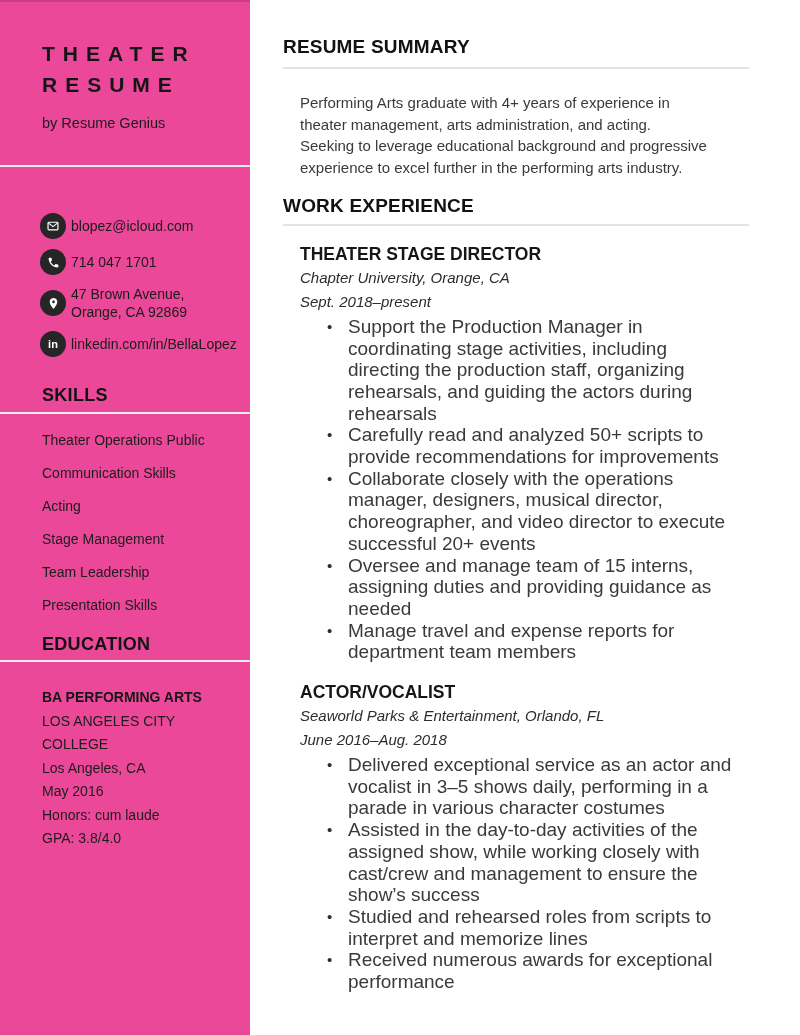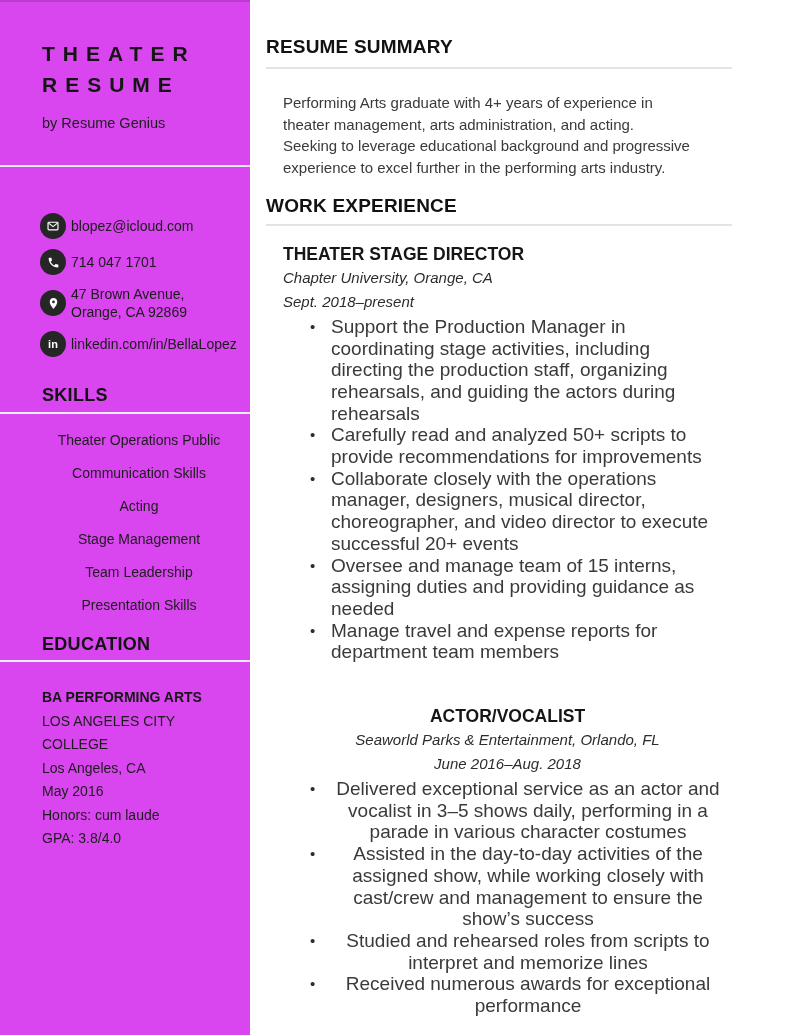--- a/index.html
+++ b/index.html
@@ -10,21 +10,21 @@
     font-family: "Liberation Sans", sans-serif;
     position: relative;
     overflow: hidden;
   }
   .page { position: relative; width: 800px; height: 1035px; }
 
   
   .sidebar {
     position: absolute; left: 0; top: 0;
     width: 250px; height: 1035px;
-    background: #d946ef;
+    background: #ec4899;
     padding: 30px 14px 0 42px;
     border-top: 2px solid rgba(0,0,0,0.14);
   }
   .sidebar-title {
     margin-top: 6px;
     font-size: 21px; font-weight: bold;
     letter-spacing: 8px;
     line-height: 31px;
     color: #151515;
   }
@@ -62,41 +62,41 @@
     color: #1b1b1b;
   }
   .ctext .cline { display: block; }
 
   .side-heading {
     font-size: 18px; font-weight: bold;
     color: #131313; letter-spacing: 0.3px;
   }
   .skills-heading { margin-top: 28px; }
   .skills-rule { margin-top: 6px; }
-  .skills-list { margin-top: 16px; text-align: center; }
+  .skills-list { margin-top: 16px; }
   .skill-item {
     font-size: 14px; line-height: 20px;
     color: #1c1c1c;
     margin-bottom: 13px;
   }
   .edu-heading { margin-top: 19px; }
   .edu-rule { margin-top: 5px; }
   .edu-block { margin-top: 24px; }
   .edu-degree {
     font-size: 14px; font-weight: bold;
     line-height: 23.5px; color: #161616;
   }
   .edu-line {
     font-size: 14px; line-height: 23.5px;
     color: #1c1c1c;
   }
 
   
   .main {
-    position: absolute; left: 266px; top: 0;
+    position: absolute; left: 283px; top: 0;
     width: 466px;
   }
   .section-heading {
     font-size: 19px; font-weight: bold;
     color: #121212; letter-spacing: 0.2px;
     line-height: 25px;
   }
   .summary-heading { padding-top: 34px; }
   .main-rule { height: 2px; background: #e3e3e3; width: 466px; }
   .summary-rule { margin-top: 8px; }
@@ -104,21 +104,21 @@
     margin: 23px 0 0 17px;
     width: 408px;
     font-size: 15px; line-height: 21.7px;
     color: #3a3a3a;
   }
   .exp-heading { margin-top: 14px; }
   .exp-rule { margin-top: 6px; }
 
   .job { margin-left: 17px; }
   .job-1 { margin-top: 16px; }
-  .job-2 { margin-top: 41px; text-align: center; }
+  .job-2 { margin-top: 17px; }
   .job-title {
     font-size: 17.5px; font-weight: bold;
     color: #161616; line-height: 24px;
   }
   .job-company, .job-dates {
     font-size: 15px; font-style: italic;
     color: #2c2c2c; line-height: 24px;
   }
   .bullets {
     list-style: none;

